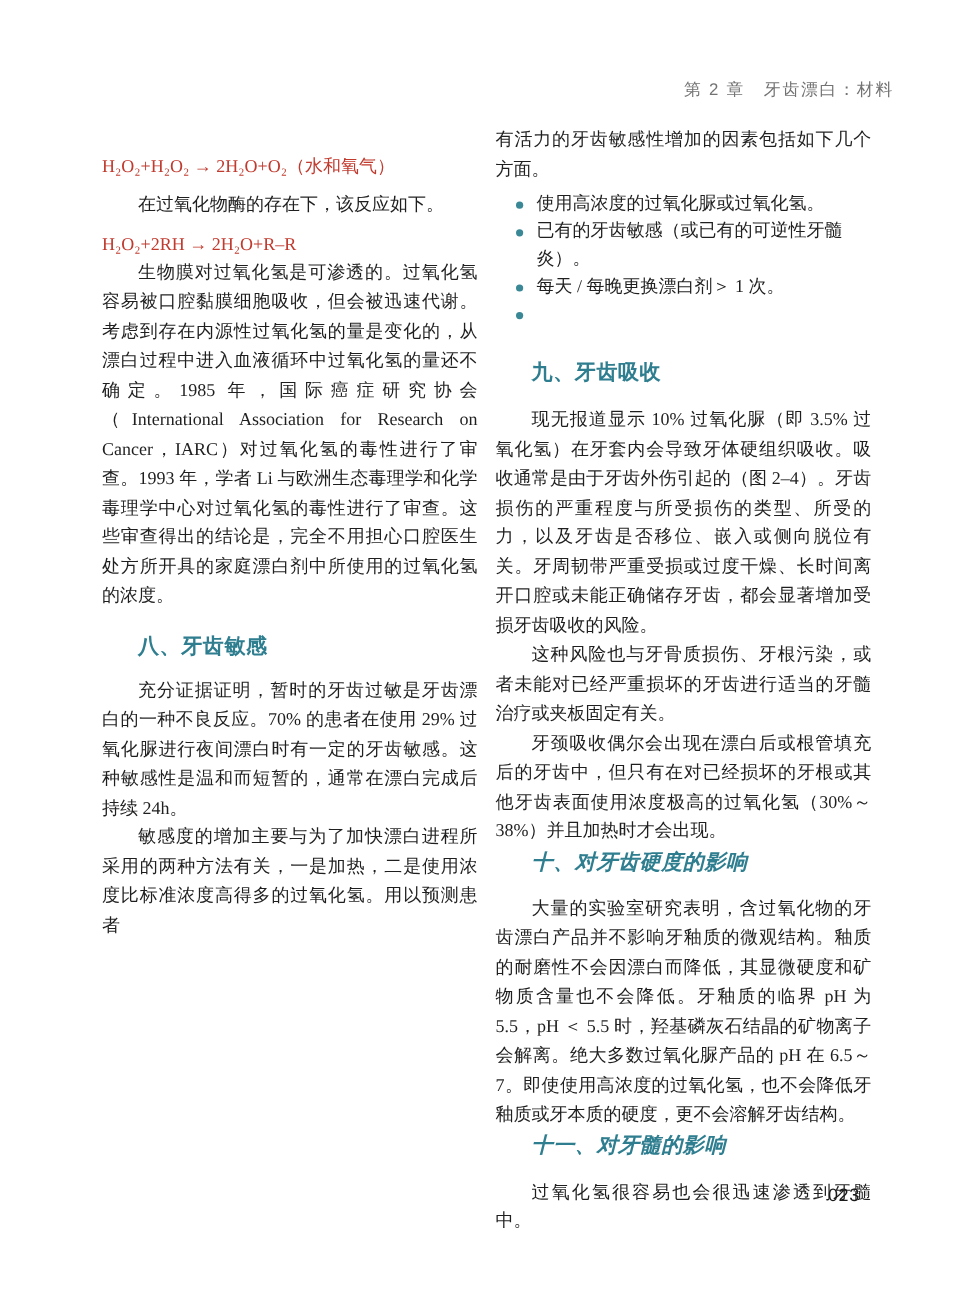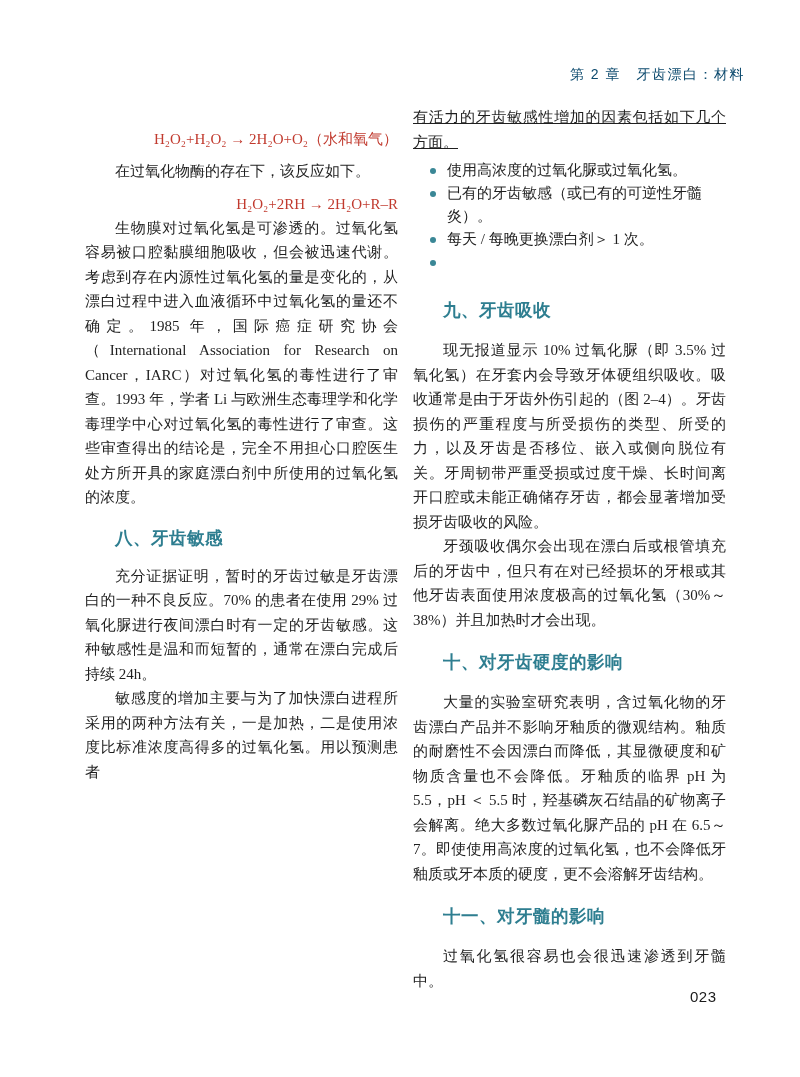--- a/index.html
+++ b/index.html
@@ -8,43 +8,43 @@
     background:#ffffff;
     position:relative;
     font-family:"Liberation Serif","DejaVu Serif",serif;
     color:#1f1f1f;
     overflow:hidden;
   }
   .chapter-header{
     position:absolute;top:66px;right:55px;
     font-family:"Liberation Sans","DejaVu Sans",sans-serif;
     font-size:14px;letter-spacing:1.5px;
-    color:#0c4a6e;
+    color:#737373;
   }
   .col{
     position:absolute;width:313px;
     font-size:15px;line-height:24.5px;
     text-align:justify;
   }
   .col-left{left:85px;top:118px;}
   .col-right{left:413px;top:105px;}
   .sec-heading{
     font-size:17.5px;line-height:24px;font-weight:bold;
     color:#2e7e90;margin:0 0 0 30px;
     text-align:left;letter-spacing:0.5px;
   }
   p{margin:0;text-indent:2em;}
-  p.no-indent{text-indent:0;text-decoration:underline;}
+  p.no-indent{text-indent:0;}
   .formula{
-    margin:0;text-indent:0;text-align:right;
+    margin:0;text-indent:0;text-align:left;
     color:#c13a2e;line-height:24px;
     font-family:"Liberation Serif","DejaVu Serif",serif;
   }
   .mt16{margin-top:16px;} .mt14{margin-top:14px;} .mt9{margin-top:9px;}
-  .mt8{margin-top:8px;}   .mt29{margin-top:47px;} .mt18{margin-top:18px;}
+  .mt8{margin-top:8px;}   .mt29{margin-top:47px;} .mt18{font-style:italic;}
   ul.bullet-list{
     list-style:none;margin:5px 0 0 0;padding:0 0 0 17px;
   }
   ul.bullet-list li{
     position:relative;line-height:23px;
     padding-left:17px;text-align:left;
   }
   ul.bullet-list li .dot{
     position:absolute;left:0;top:8.5px;
     width:6px;height:6px;border-radius:50%;
@@ -88,20 +88,21 @@
       <span class="dot"></span>
       <span>每天 / 每晚更换漂白剂＞ 1 次。</span>
     </li>
     <li>
       <span class="dot"></span>
     </li>
   </ul>
 
   <h2 class="sec-heading mt29">九、牙齿吸收</h2>
   <p class="mt16">现无报道显示 10% 过氧化脲（即 3.5% 过氧化氢）在牙套内会导致牙体硬组织吸收。吸收通常是由于牙齿外伤引起的（图 2–4）。牙齿损伤的严重程度与所受损伤的类型、所受的力，以及牙齿是否移位、嵌入或侧向脱位有关。牙周韧带严重受损或过度干燥、长时间离开口腔或未能正确储存牙齿，都会显著增加受损牙齿吸收的风险。</p>
+  <p>这种风险也与牙骨质损伤、牙根污染，或者未能对已经严重损坏的牙齿进行适当的牙髓治疗或夹板固定有关。</p>
   <p>牙颈吸收偶尔会出现在漂白后或根管填充后的牙齿中，但只有在对已经损坏的牙根或其他牙齿表面使用浓度极高的过氧化氢（30%～38%）并且加热时才会出现。</p>
 
   <h2 class="sec-heading mt18">十、对牙齿硬度的影响</h2>
   <p class="mt16">大量的实验室研究表明，含过氧化物的牙齿漂白产品并不影响牙釉质的微观结构。釉质的耐磨性不会因漂白而降低，其显微硬度和矿物质含量也不会降低。牙釉质的临界 pH 为 5.5，pH ＜ 5.5 时，羟基磷灰石结晶的矿物离子会解离。绝大多数过氧化脲产品的 pH 在 6.5～7。即使使用高浓度的过氧化氢，也不会降低牙釉质或牙本质的硬度，更不会溶解牙齿结构。</p>
 
   <h2 class="sec-heading mt18">十一、对牙髓的影响</h2>
   <p class="mt16">过氧化氢很容易也会很迅速渗透到牙髓中。</p>
 </div>
 
 <div class="page-number">023</div>

